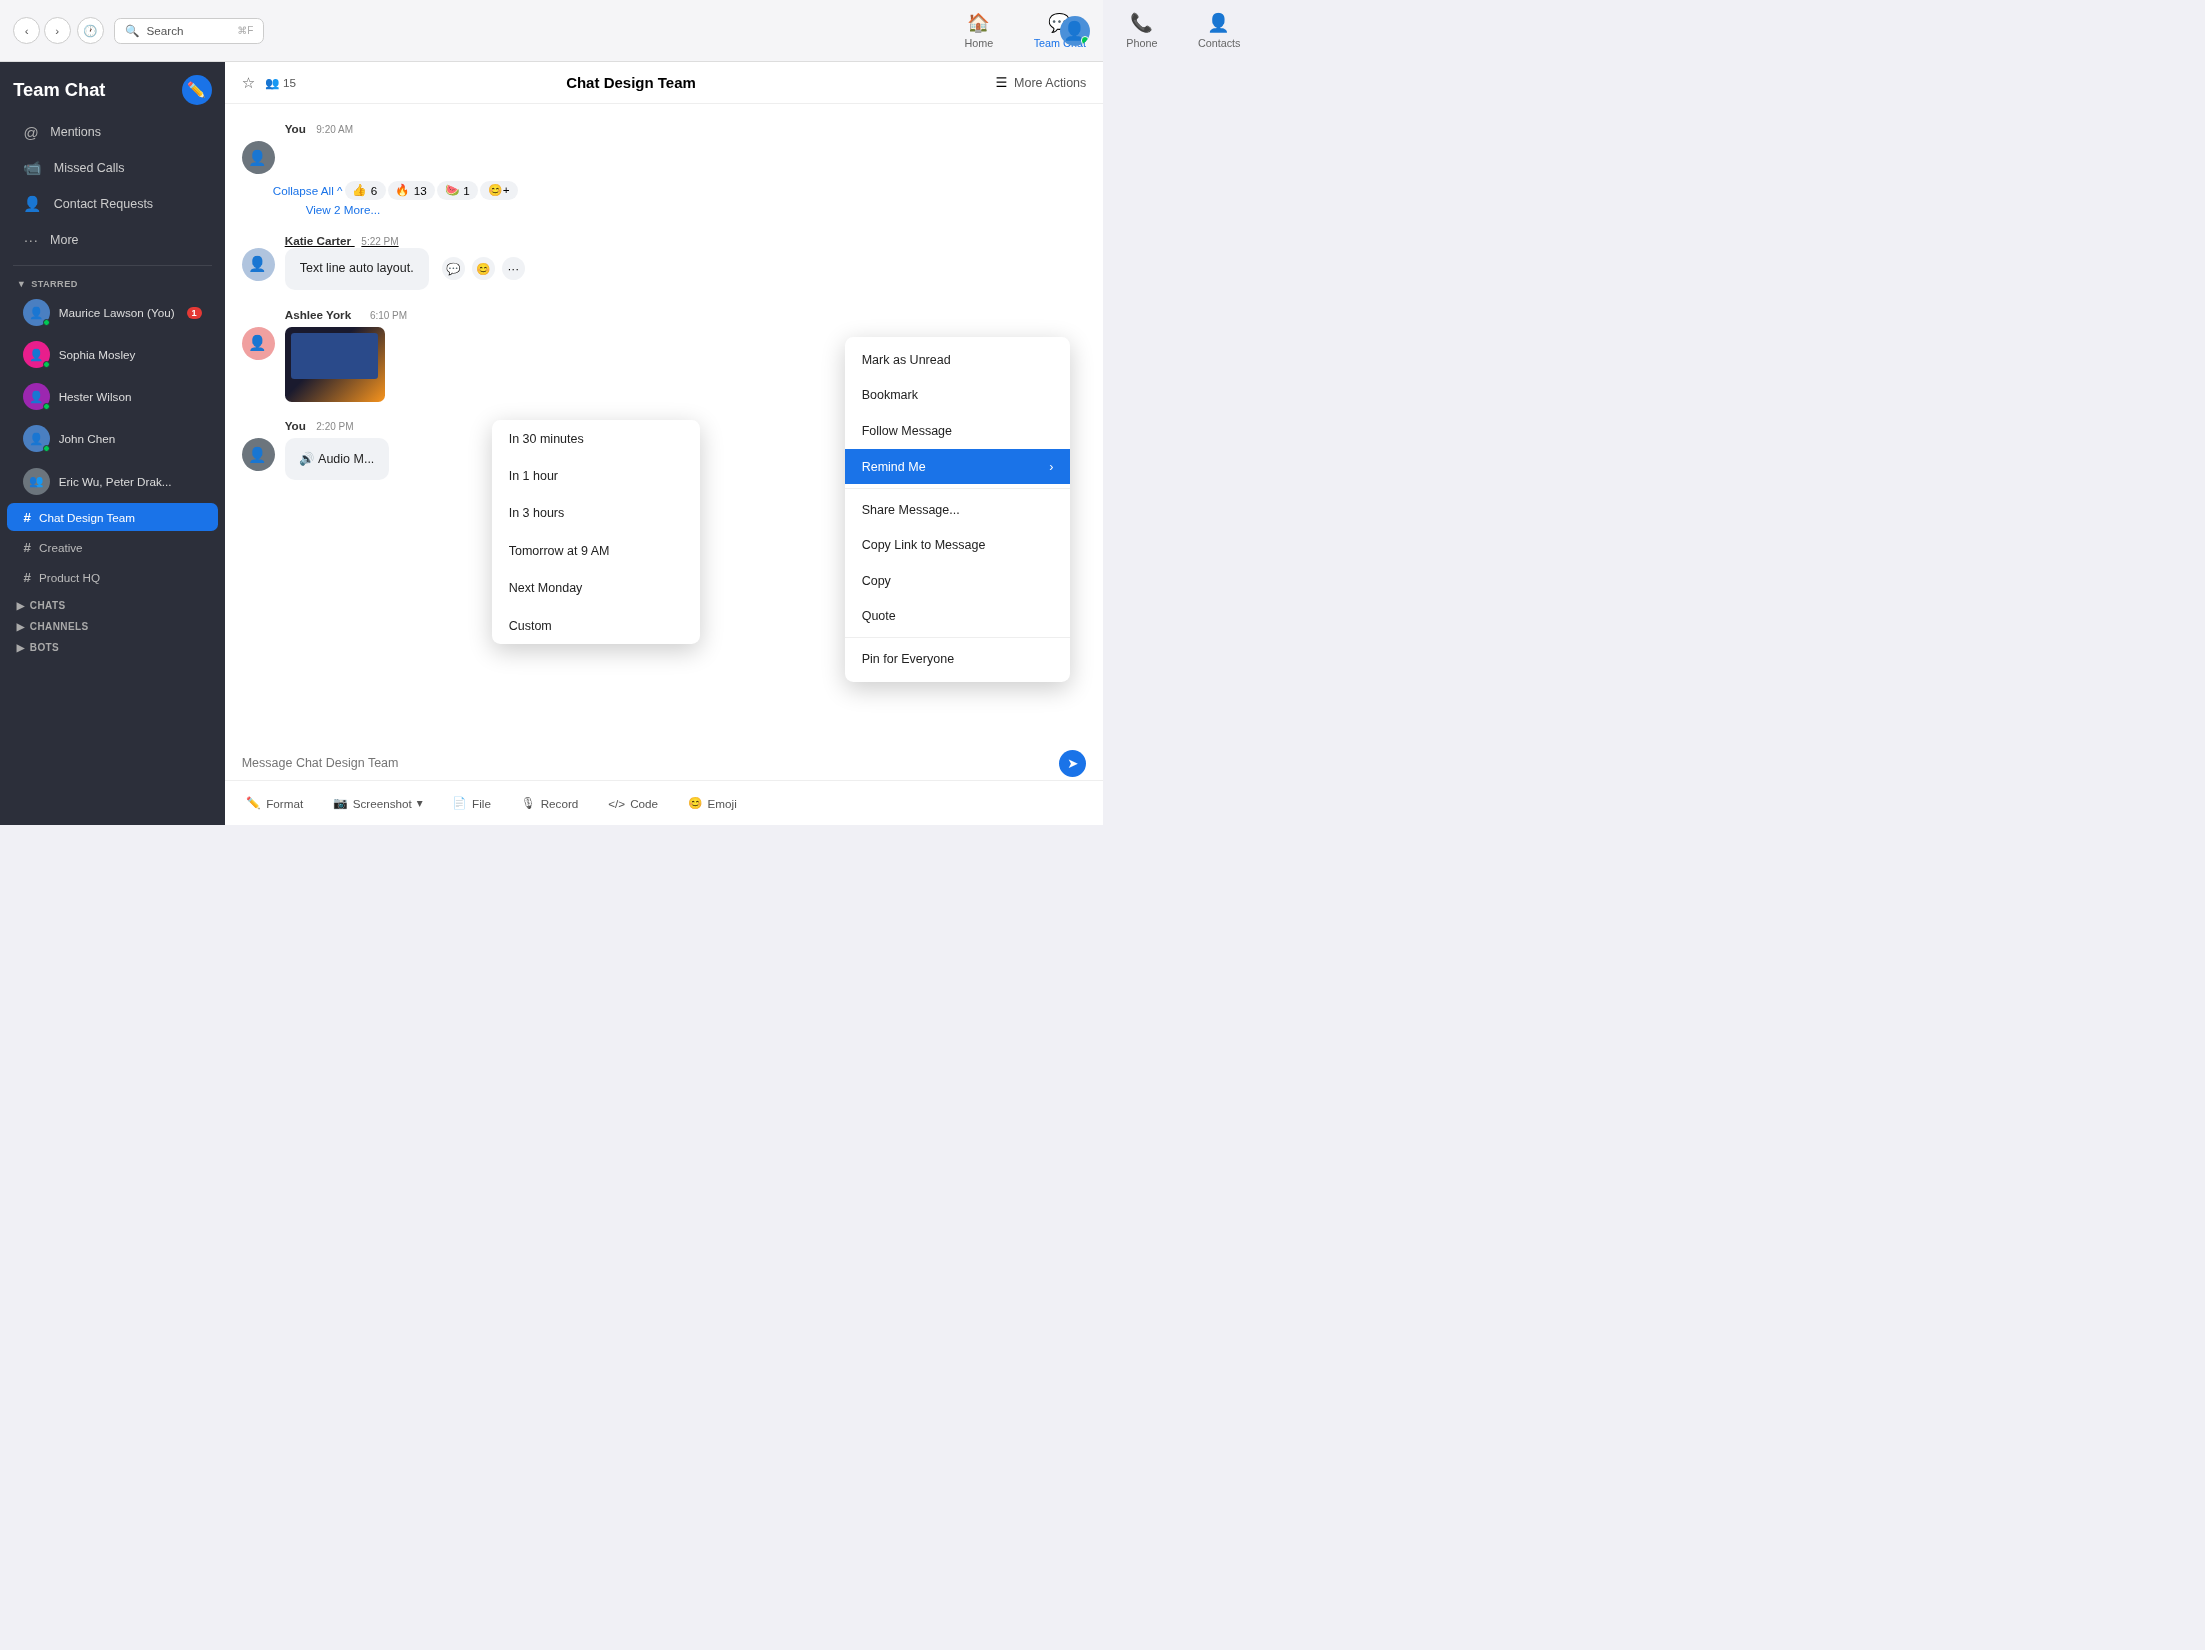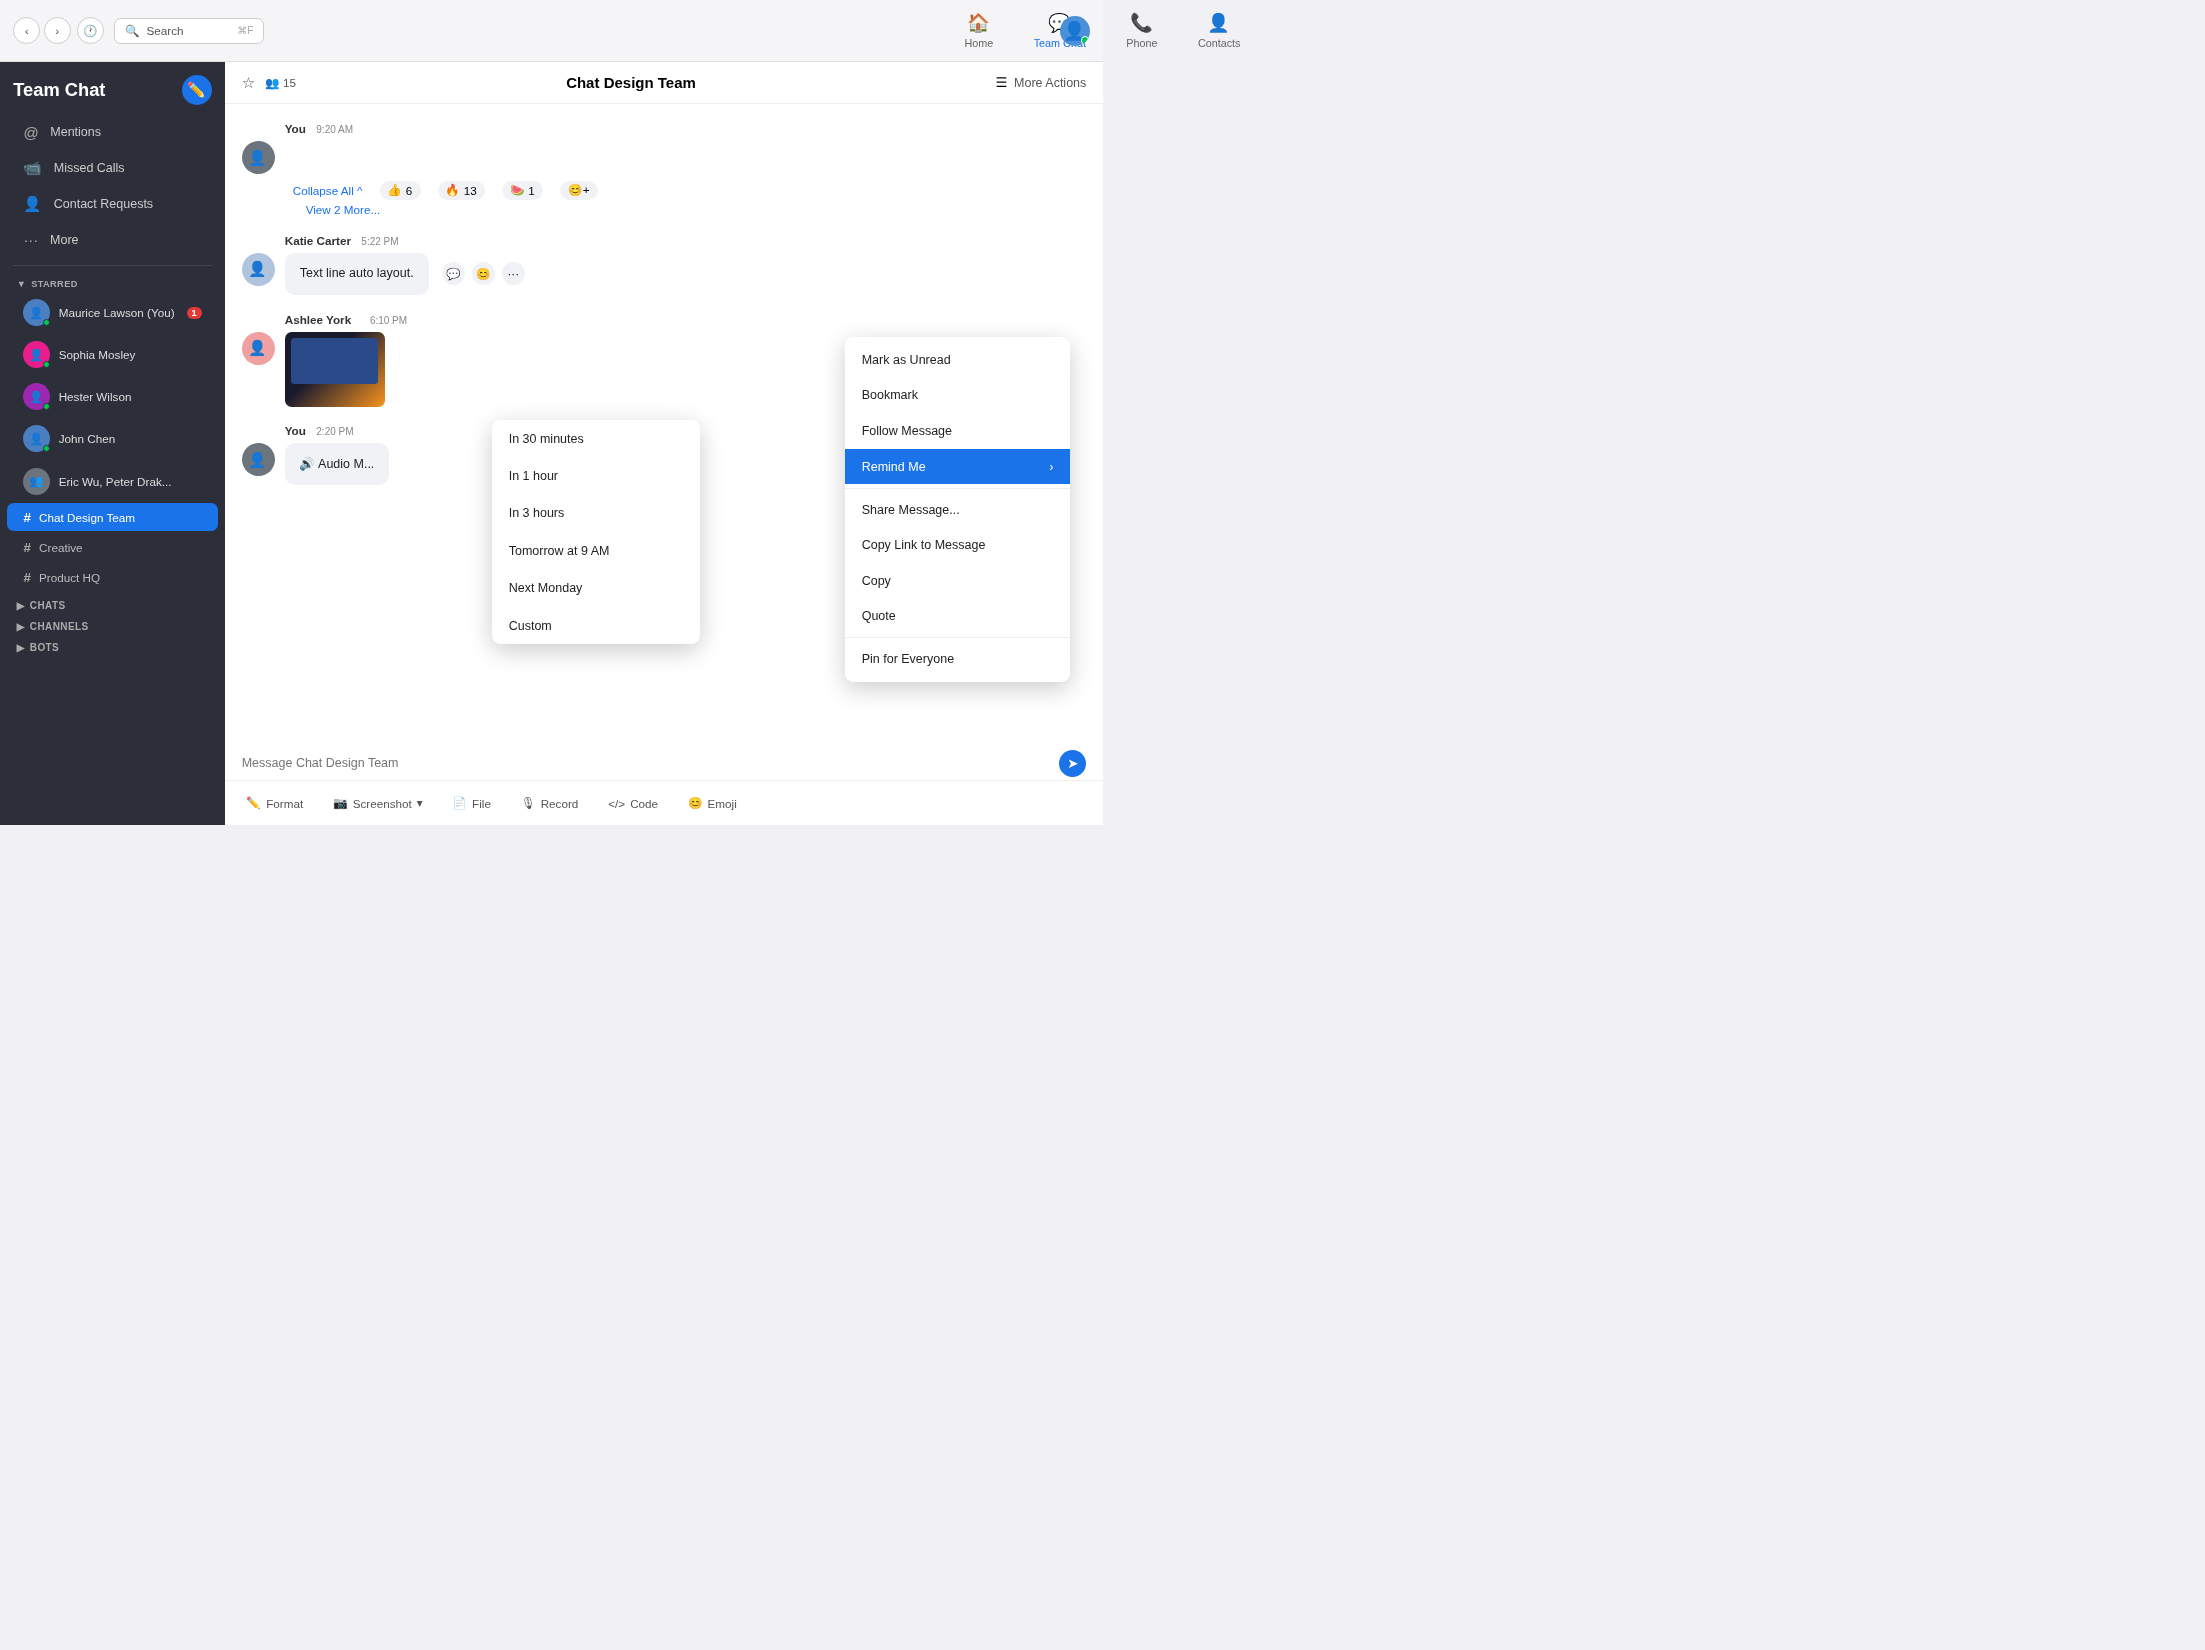--- a/index.html
+++ b/index.html
@@ -292,23 +292,23 @@
       background: #f0f2f5;
       border-radius: 10px;
       padding: 11.7px 15px;
       max-width: 500px;
       font-size: 12.5px;
       line-height: 1.5;
       color: #222;
     }
     .reactions-row {
       display: flex;
-      gap: 17px;
+      gap: 2px;
       margin-top: 6.7px;
-      margin-left: 51px;
+      margin-left: 31px;
     }
     .reaction-chip {
       background: #f0f2f5;
       border-radius: 11.7px;
       padding: 2.5px 8.3px;
       font-size: 11.7px;
       cursor: pointer;
       display: flex; align-items: center; gap: 3.3px;
     }
     .collapse-all {
@@ -627,21 +627,21 @@
           </span>
           <div class="reaction-chip">👍 <span>6</span></div>
           <div class="reaction-chip">🔥 <span>13</span></div>
           <div class="reaction-chip">🍉 <span>1</span></div>
           <div class="reaction-chip">😊+</div>
         </div>
         <div class="view-more">View 2 More...</div>
       </div>
 
       <div class="message-group">
-        <div style="margin-left:43px; margin-bottom:5px;">
+        <div style="margin-left:43px; text-decoration:underline;">
           <span class="msg-author">Katie Carter</span>
           <span style="margin-left:6.7px; font-size:10px; color:#888;">5:22 PM</span>
         </div>
         <div class="message-row">
           <div class="msg-avatar" style="background:#b0c4de;">👤</div>
           <div class="inline-msg-row">
             <div class="msg-bubble">Text line auto layout.</div>
             <div class="msg-actions">
               <div class="msg-action-btn">💬</div>
               <div class="msg-action-btn">😊</div>

